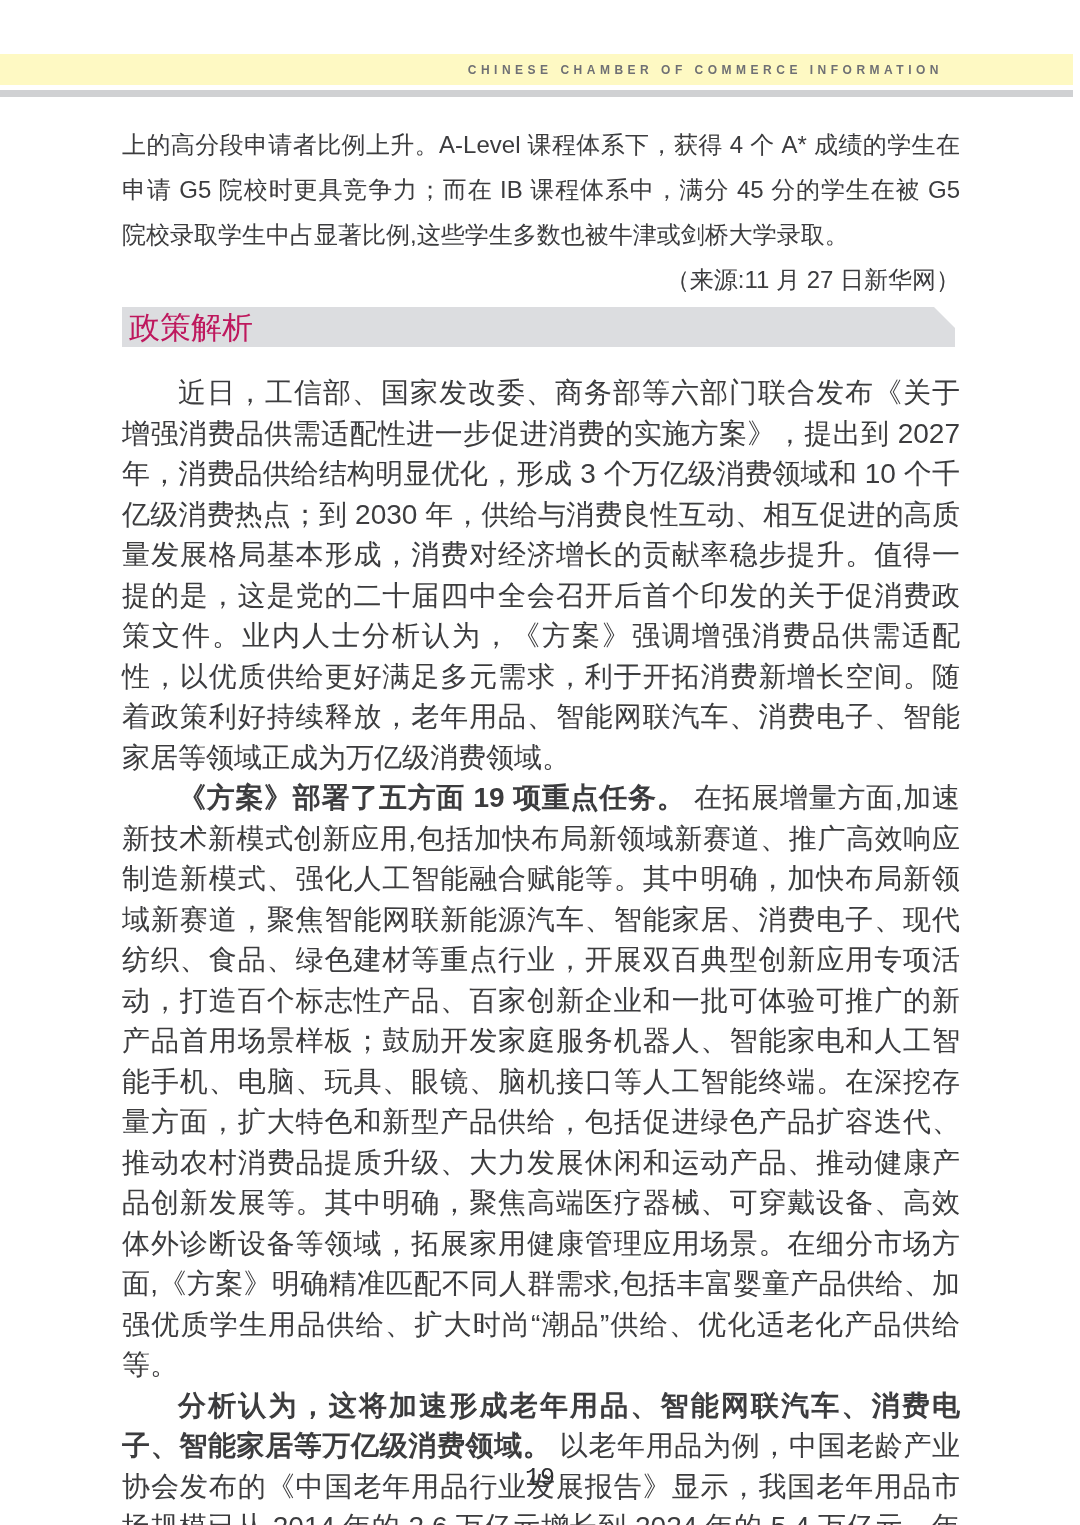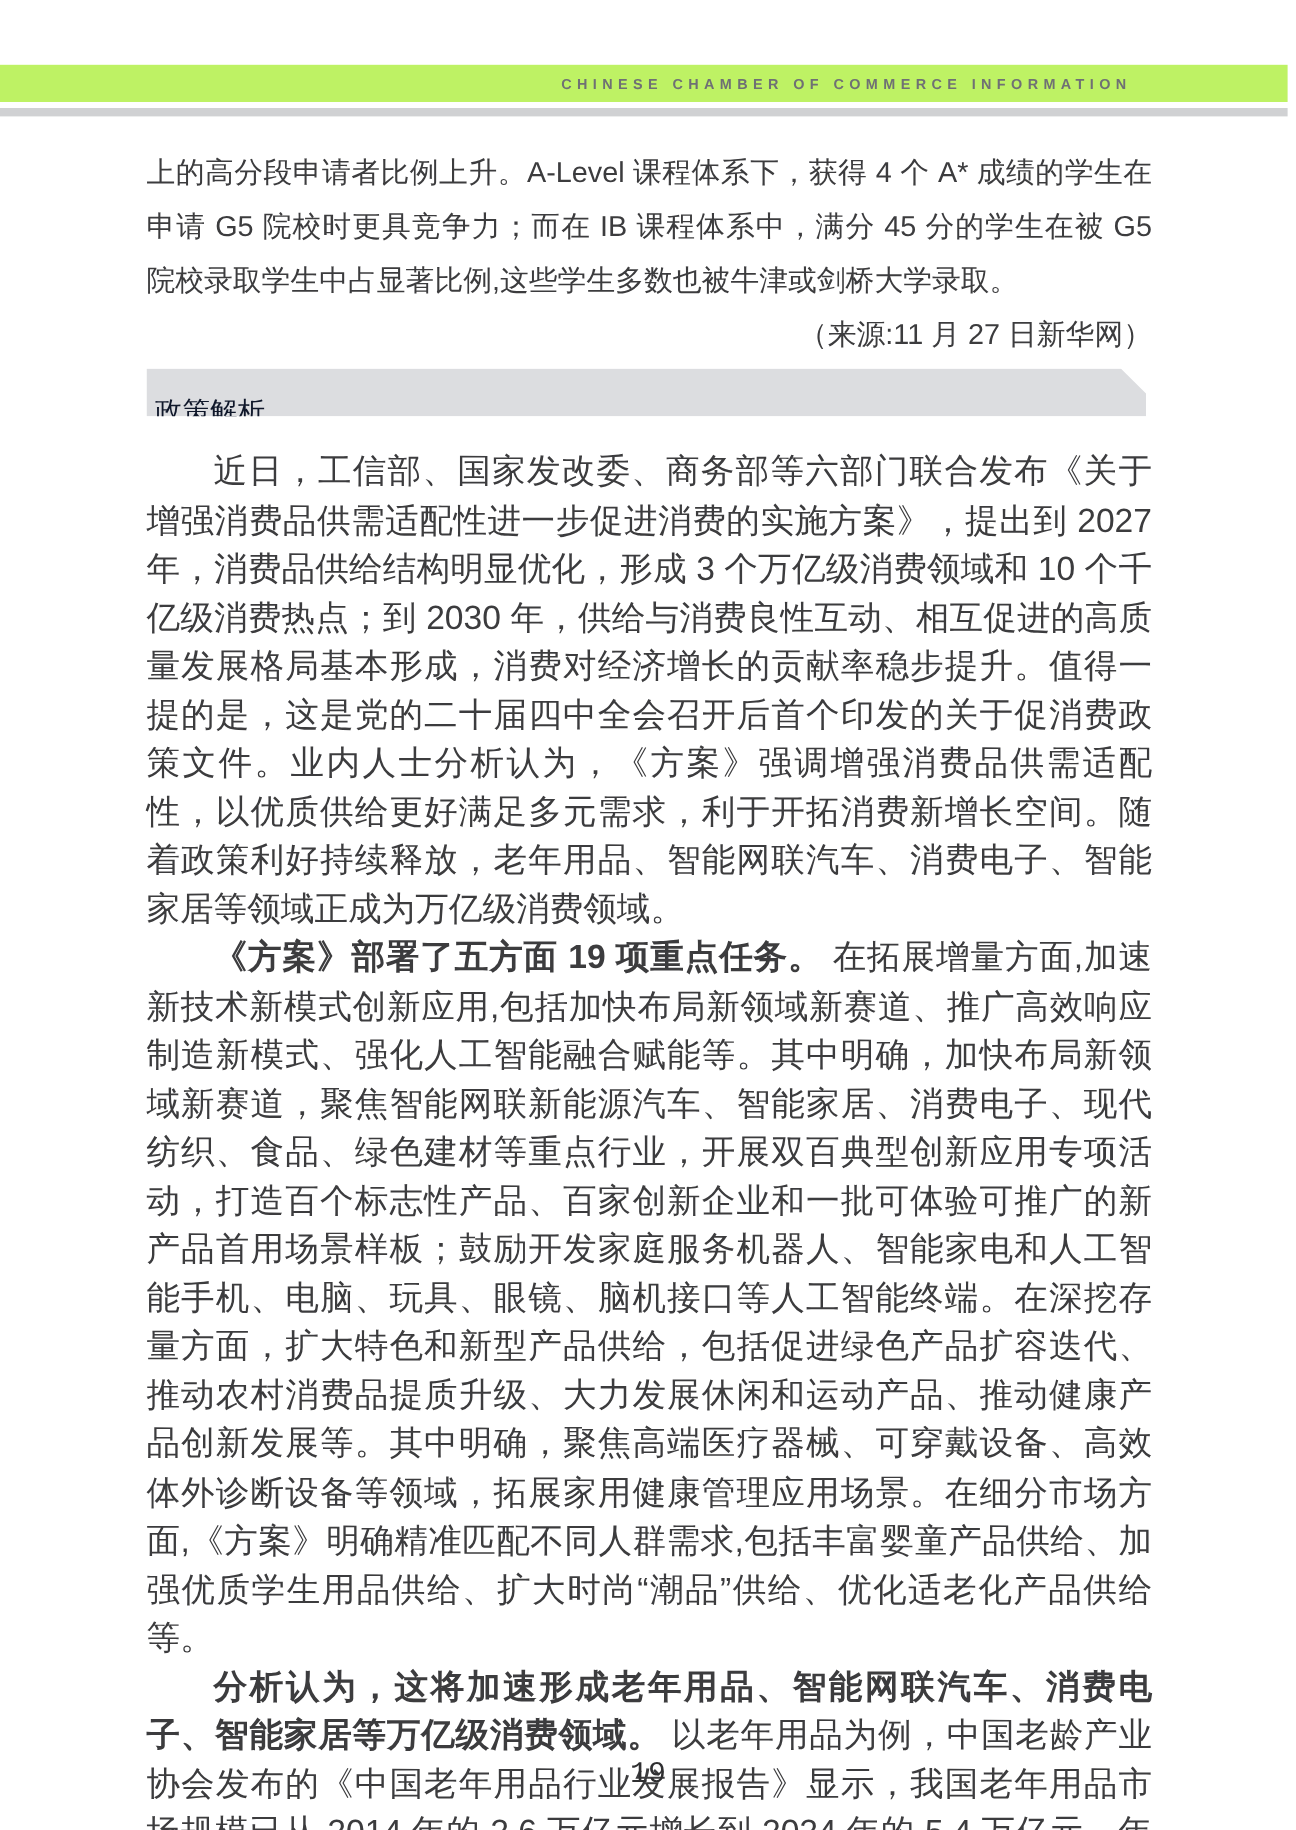--- a/index.html
+++ b/index.html
@@ -13,21 +13,21 @@
     overflow: hidden;
   }
 
   
   .band {
     position: absolute;
     top: 54px;
     left: 0;
     width: 1073px;
     height: 31px;
-    background: #bef264;
+    background: #fef9c3;
   }
   .band-text {
     position: absolute;
     right: 130px;
     top: 50%;
     transform: translateY(-50%);
     font-size: 12px;
     font-weight: bold;
     letter-spacing: 4.5px;
     color: #6f7074;
@@ -64,25 +64,25 @@
   .section-banner {
     margin-top: 50px;
     width: 833px;
     height: 40px;
     background: #dcdde0;
     clip-path: polygon(0 0, calc(100% - 21px) 0, 100% 21px, 100% 100%, 0 100%);
     position: relative;
   }
   .section-title {
     font-family: "Liberation Serif", "DejaVu Serif", serif;
-    font-size: 23px;
-    color: #0f172a;
+    font-size: 31px;
+    color: #be185d;
     position: absolute;
     left: 7px;
-    top: 17px;
+    top: 1px;
     line-height: 40px;
   }
 
   
   .article-title {
     font-size: 28px;
     font-weight: bold;
     text-align: center;
     color: #3c3c3e;
     margin: 45px 0 0 0;

